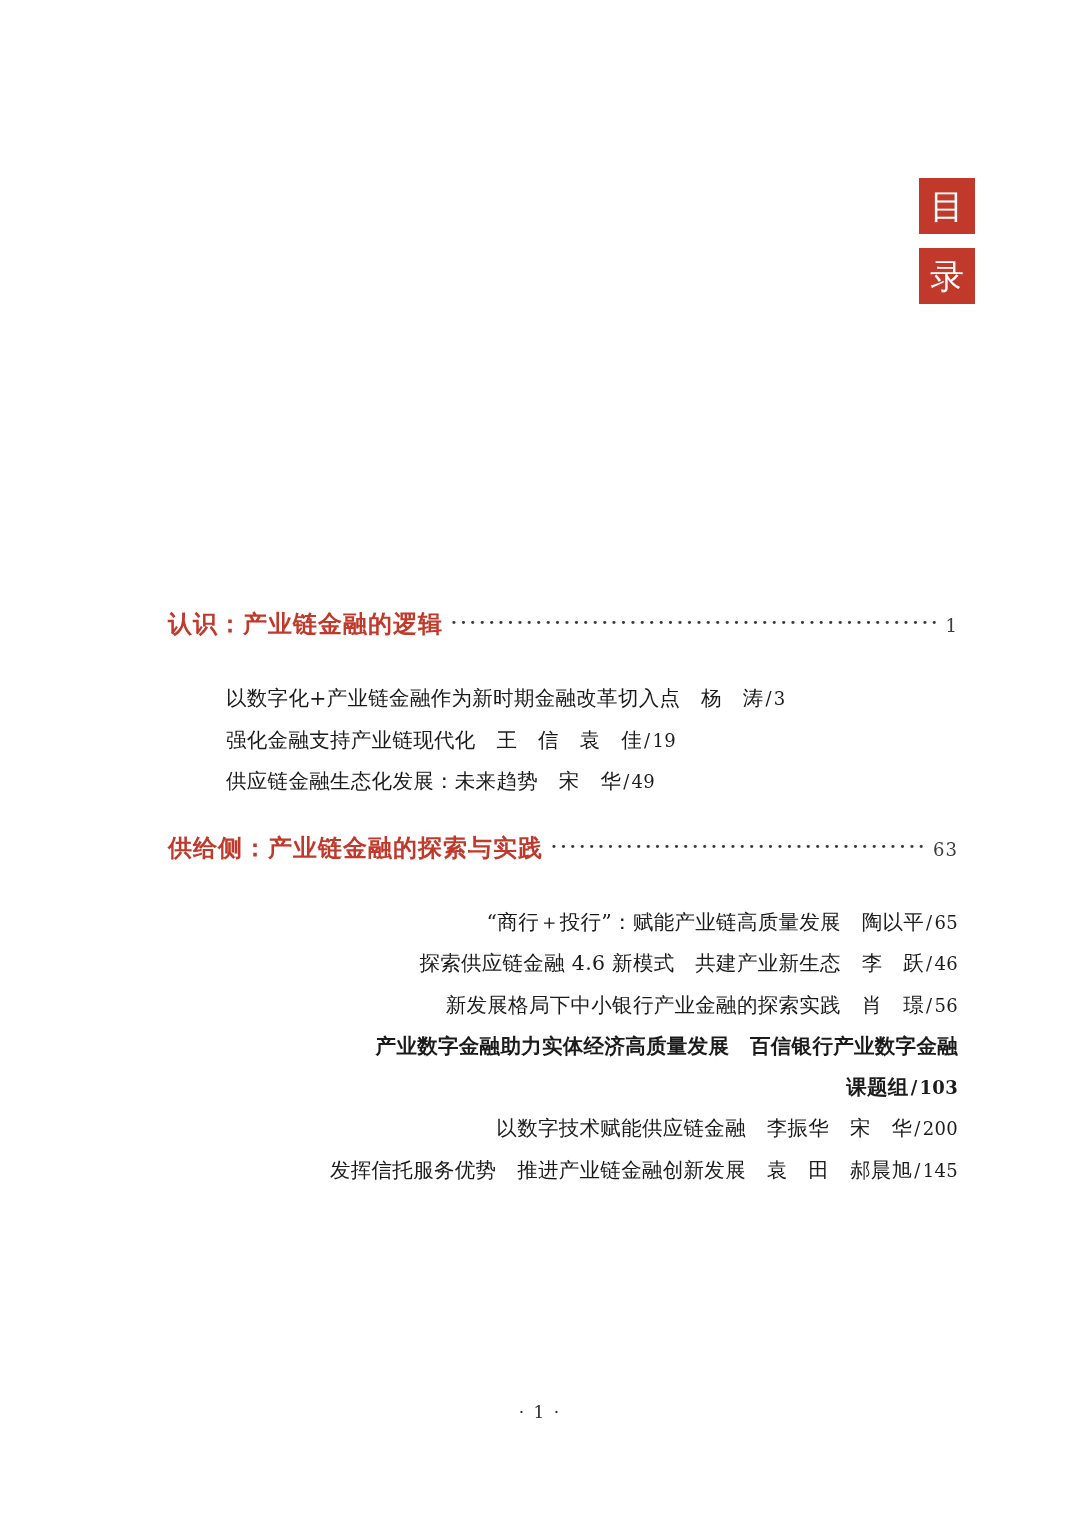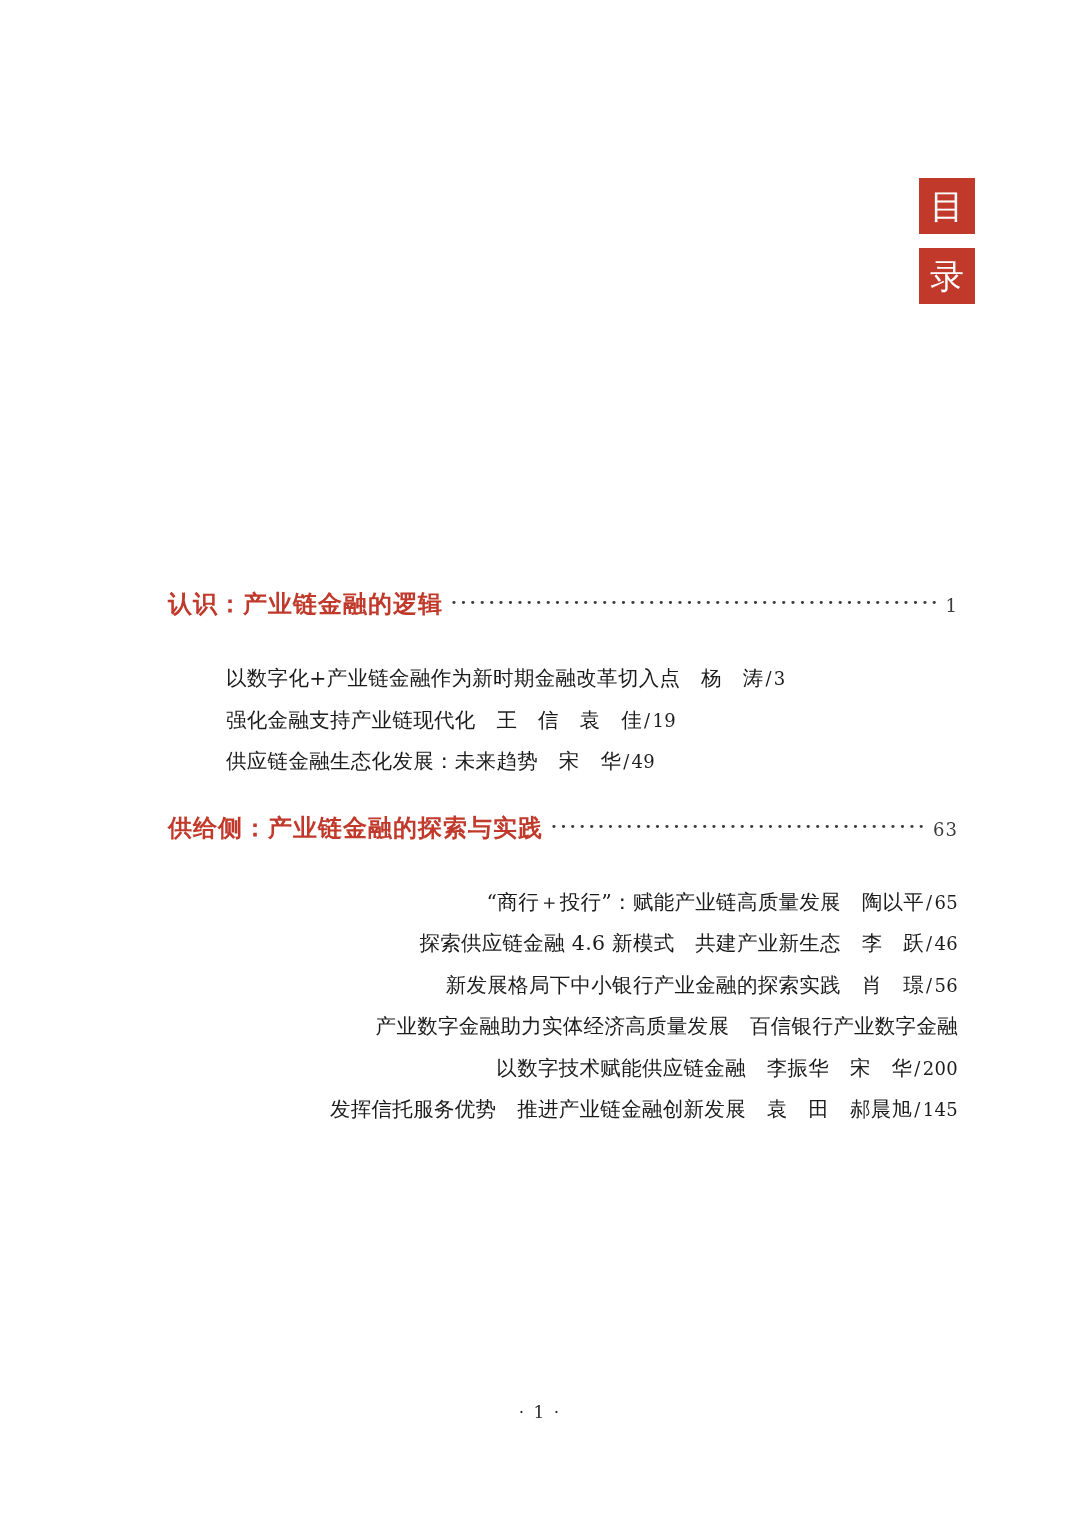--- a/index.html
+++ b/index.html
@@ -34,21 +34,21 @@
     line-height: 56px;
     text-align: center;
     font-family: "DejaVu Serif", "Liberation Serif", serif;
     letter-spacing: 0;
   }
 
   
   .toc-body {
     position: absolute;
     left: 168px;
-    top: 588px;
+    top: 608px;
     width: 790px;
   }
 
   .section {
     margin-bottom: 40px;
   }
   .section:last-child { margin-bottom: 0; text-align: right; }
 
   .section-head {
     display: flex;
@@ -88,20 +88,21 @@
   .entry {
     font-size: 20.5px;
     line-height: 1.0;
     margin-bottom: 21px;
     color: #1b1b1b;
     letter-spacing: 0.3px;
     white-space: nowrap;
   }
   .entry.wrap {
     white-space: normal;
+    font-weight: bold;
   }
   .entry .cont {
     display: block;
     padding-left: 22px;
     margin-top: 20px;
   }
   .entry .pg {
     font-family: "DejaVu Serif", "Liberation Serif", serif;
     font-size: 18px;
   }
@@ -164,20 +165,21 @@
         <span>“商行＋投行”：赋能产业链高质量发展　陶以平</span><span class="sl">/</span><span class="pg">65</span>
       </div>
       <div class="entry">
         <span>探索供应链金融 4.6 新模式　共建产业新生态　李　跃</span><span class="sl">/</span><span class="pg">46</span>
       </div>
       <div class="entry">
         <span>新发展格局下中小银行产业金融的探索实践　肖　璟</span><span class="sl">/</span><span class="pg">56</span>
       </div>
       <div class="entry wrap">
         <span>产业数字金融助力实体经济高质量发展　百信银行产业数字金融</span>
+        <span class="cont"><span>课题组</span><span class="sl">/</span><span class="pg">103</span></span>
       </div>
       <div class="entry">
         <span>以数字技术赋能供应链金融　李振华　宋　华</span><span class="sl">/</span><span class="pg">200</span>
       </div>
       <div class="entry">
         <span>发挥信托服务优势　推进产业链金融创新发展　袁　田　郝晨旭</span><span class="sl">/</span><span class="pg">145</span>
       </div>
     </div>
   </div>
 

